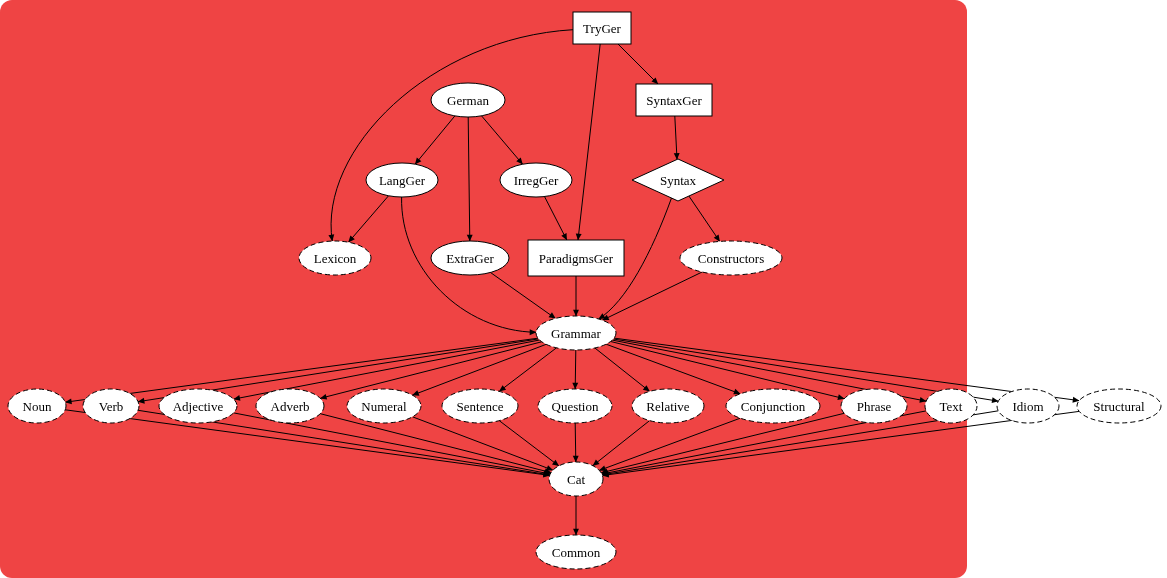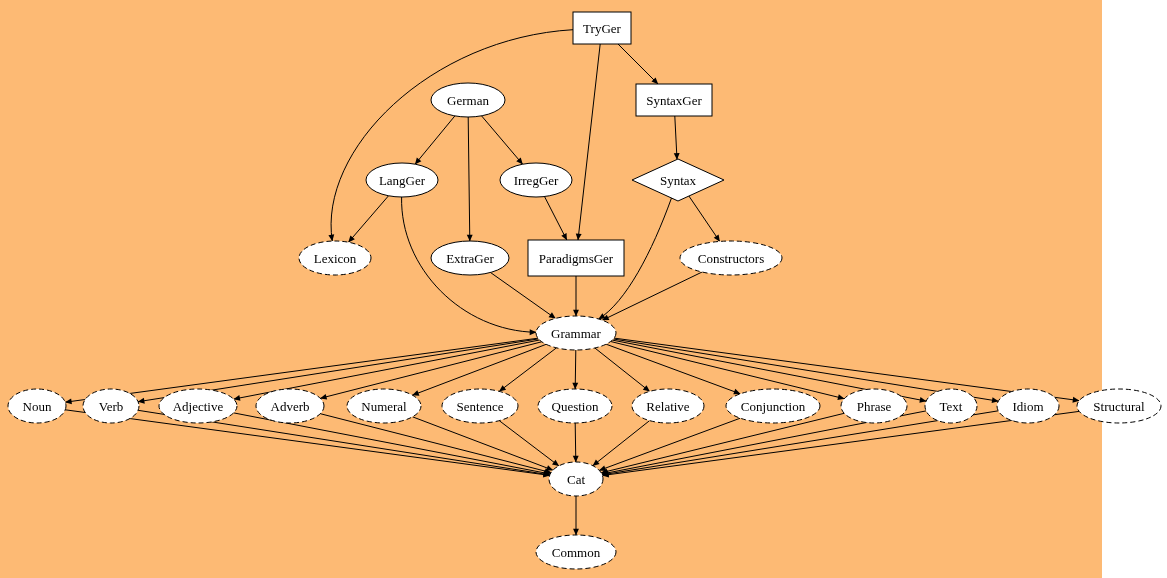--- a/index.html
+++ b/index.html
@@ -3,23 +3,24 @@
 <meta charset="utf-8">
 <style>
   html, body {
     margin: 0;
     padding: 0;
     background: #ffffff;
     font-family: "Liberation Serif", serif;
   }
   .canvas {
     position: relative;
-    width: 1102px;
+    width: 967px;
     height: 578px;
-    background: #fdba74;
+    background: #ef4444;
+    border-radius: 12px;
   }
   svg { display: block; }
   .edge {
     stroke: #000000;
     stroke-width: 1;
     fill: none;
   }
   .node-shape {
     fill: #ffffff;
     stroke: #000000;

